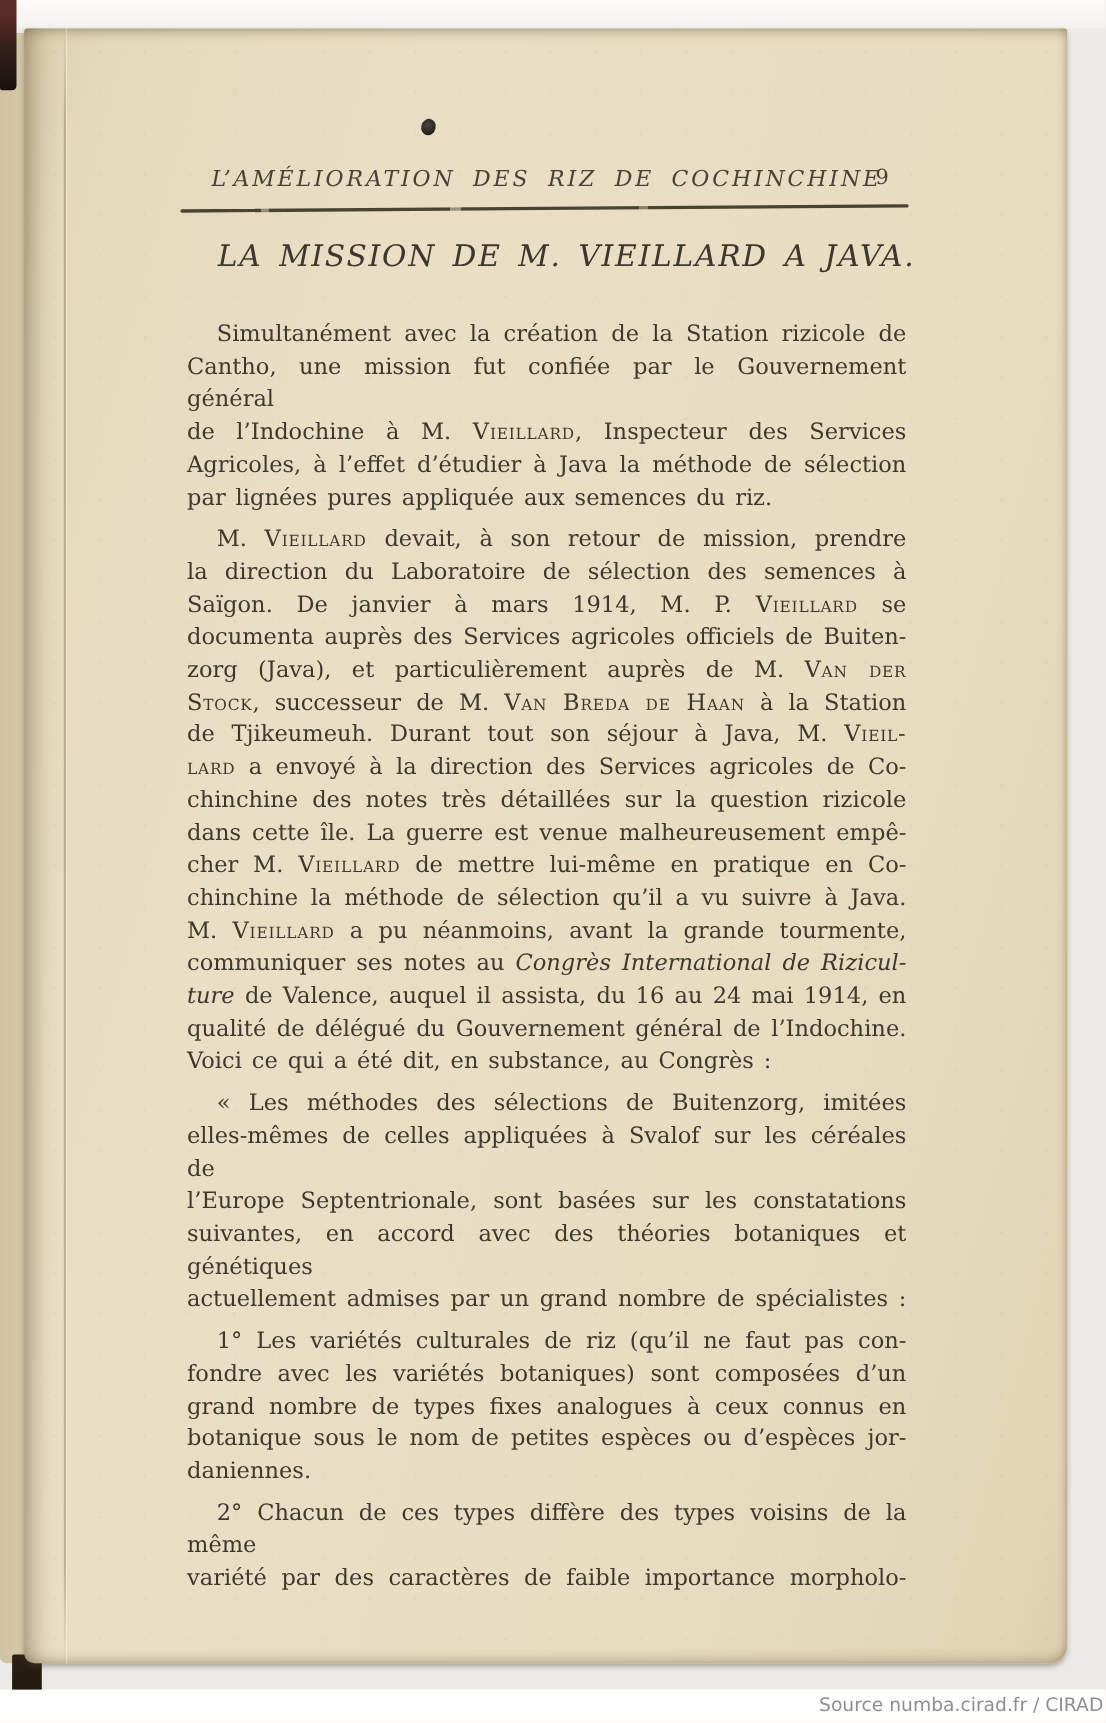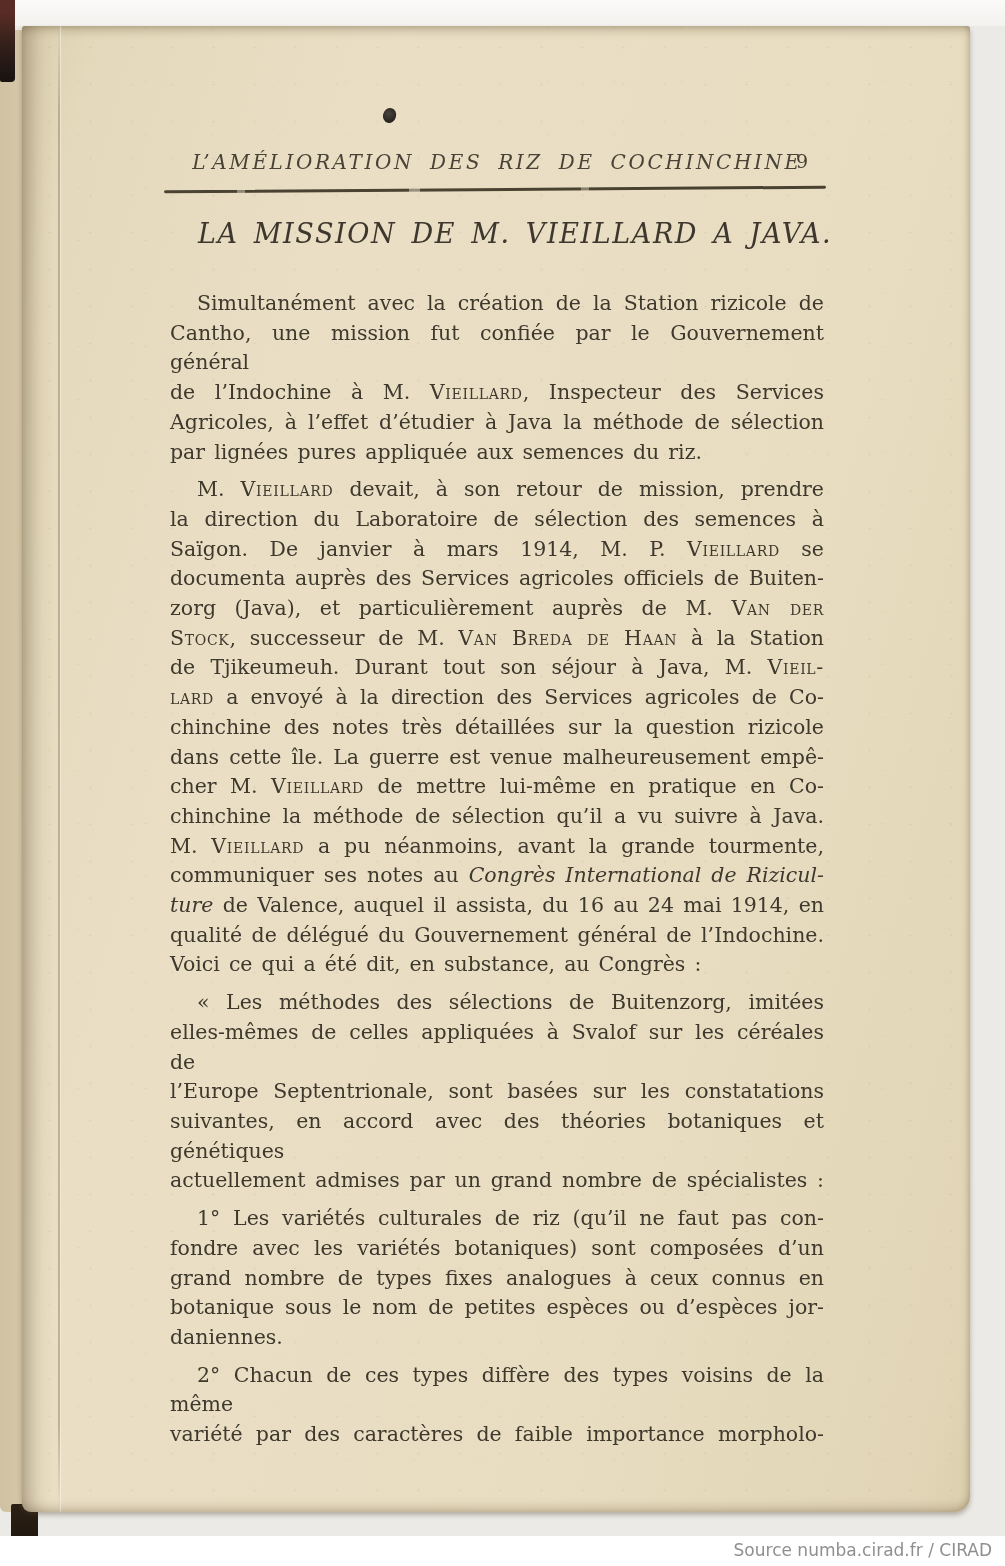--- a/index.html
+++ b/index.html
@@ -121,21 +121,21 @@
   .run-sc{font-variant:small-caps;letter-spacing:.7px;}
   .run-i{font-style:italic;}
   .footer-bar{
     position:absolute;left:0;top:1536px;width:1005px;height:30px;
     background:var(--footer-bg);
     font-family:"DejaVu Sans","Liberation Sans",sans-serif;
     font-size:17px;
     color:var(--footer-text);
     text-align:right;
     line-height:29px;
-    padding-right:13px;
+    padding-right:2px;
   }
 </style>
 </head>
 <body>
 
 <div class="top-strip"></div>
 <div class="page-under"></div>
 <div class="spine-top"></div>
 <div class="spine-bottom"></div>
 

